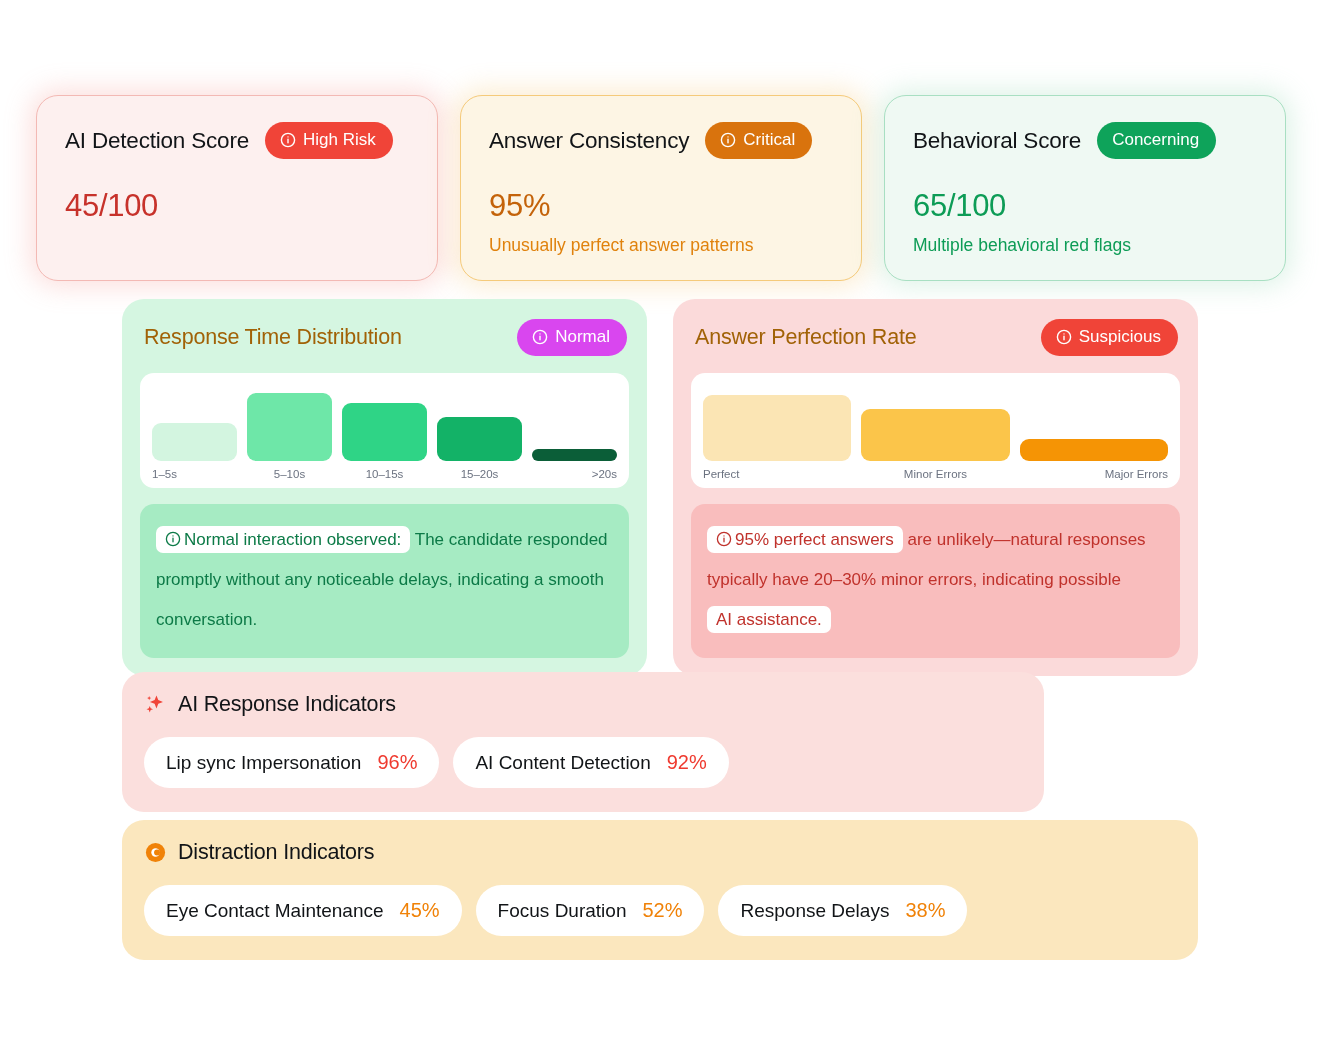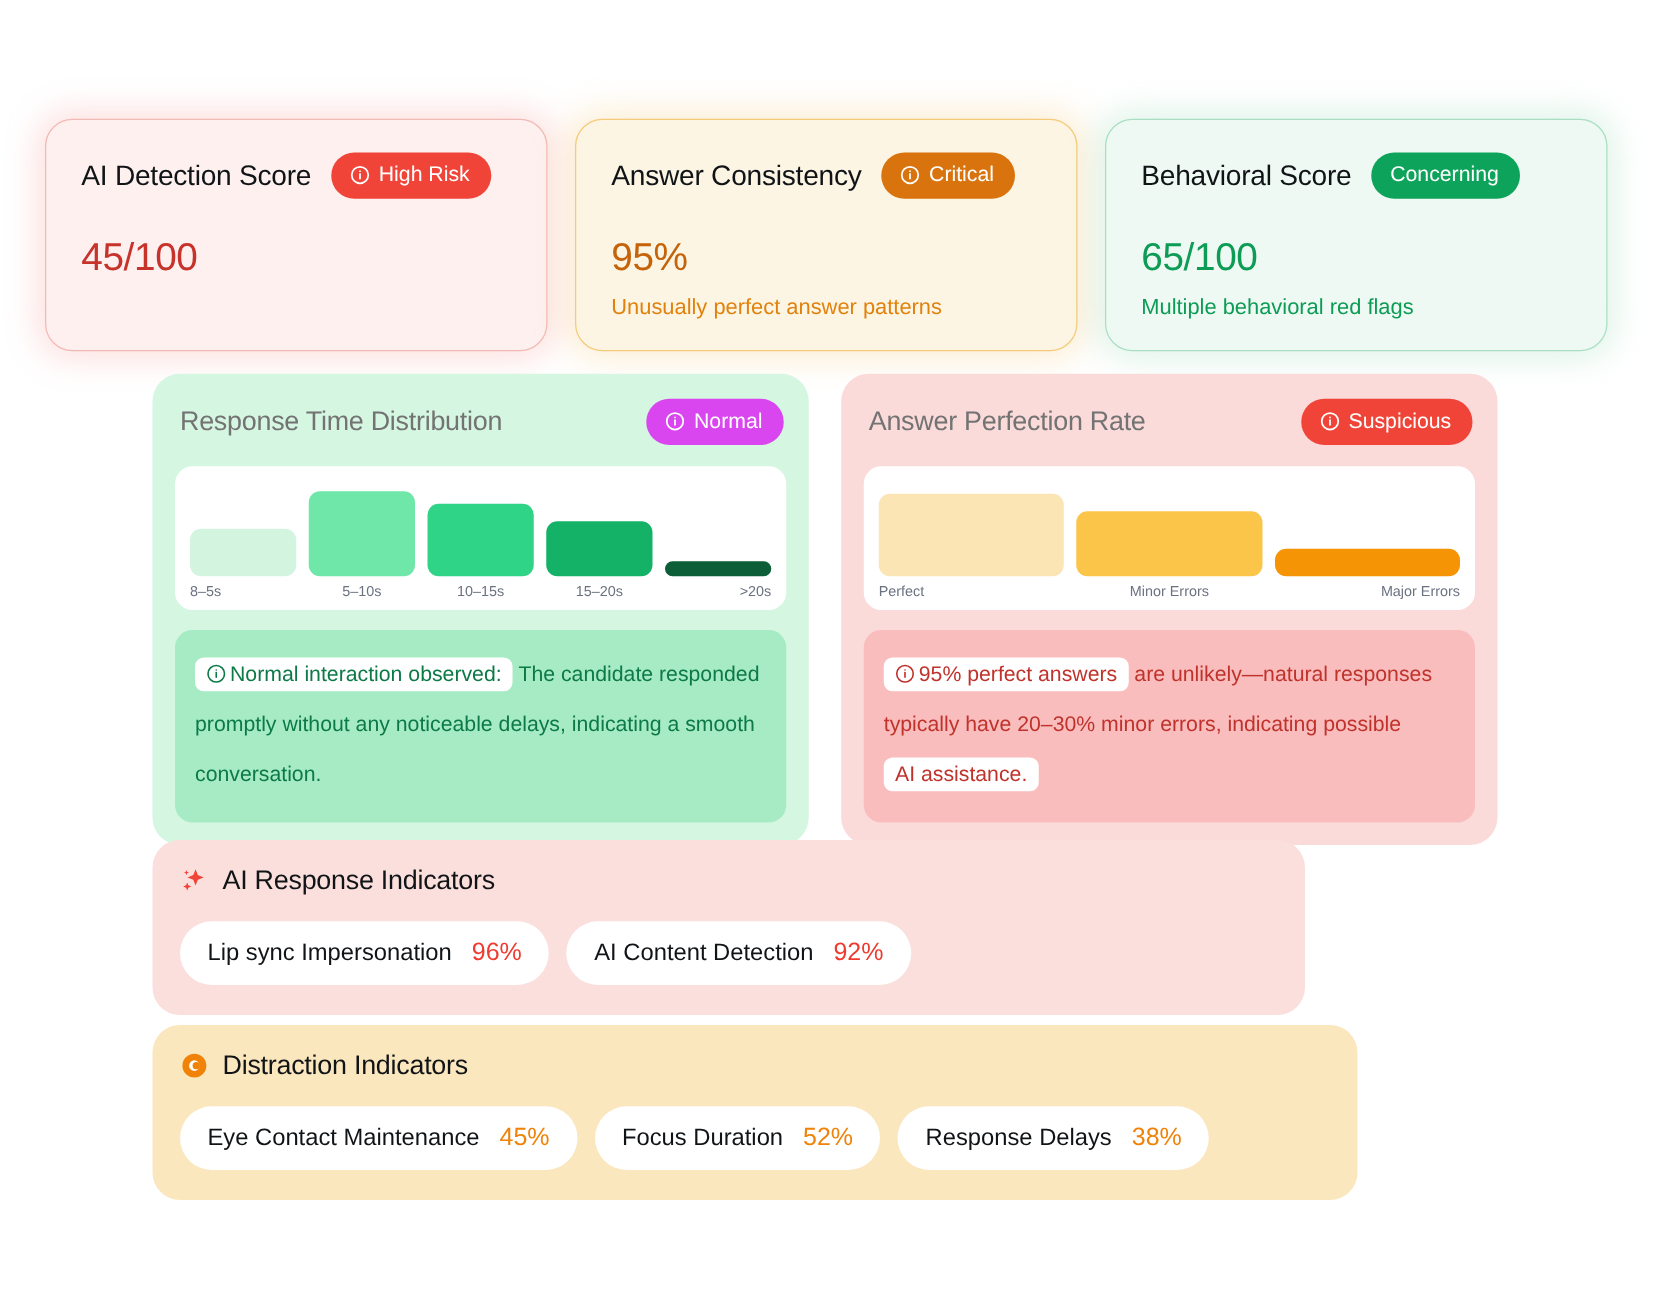--- a/index.html
+++ b/index.html
@@ -50,21 +50,21 @@
   
   .mid-row {
     position:absolute; top:299px; left:122px;
     width:1076px; display:flex; gap:26px;
   }
   .panel { border-radius:22px; padding:20px 18px 18px 18px; }
   .panel.g { width:525px; background:#d5f6e1; }
   .panel.r { width:525px; background:#fbdada; }
 
   .p-head { display:flex; align-items:center; justify-content:space-between; padding:0 2px 0 4px; }
-  .p-title { font-size:21.5px; color:#737373; letter-spacing:-.2px; }
+  .p-title { font-size:21.5px; color:#a16207; letter-spacing:-.2px; }
 
   .chart-box {
     margin-top:17px; background:#fff; border-radius:14px;
     height:115px; padding:10px 12px 8px 12px;
     display:flex; flex-direction:column; justify-content:flex-end;
   }
   .bars { display:flex; align-items:flex-end; gap:10px; height:78px; }
   .bar-col { flex:1; display:flex; flex-direction:column; justify-content:flex-end; height:100%; }
   .bar { border-radius:9px; width:100%; }
   .bar-labels { display:flex; gap:10px; margin-top:7px; }
@@ -74,21 +74,21 @@
 
   .note { margin-top:16px; border-radius:14px; padding:16px 16px 18px 16px; font-size:17px; line-height:40px; }
   .note.g { background:#a6ebc3; color:#0c7a47; }
   .note.r { background:#f9bdbd; color:#c0322c; }
   .chip { background:#fff; border-radius:7px; padding:4px 9px; white-space:nowrap; }
   .chip .ico-i { display:inline-block; vertical-align:-2px; margin-right:3px; }
 
   
   .ind-section { position:absolute; left:122px; border-radius:22px; padding:20px 22px 24px 22px; }
   .ind-section.ai  { top:672px; width:922px; background:#fbdfdd; }
-  .ind-section.dis { top:820px; width:964px; background:#fbe7be; }
+  .ind-section.dis { top:820px; width:1076px; background:#fbe7be; }
   .ind-head { display:flex; align-items:center; gap:11px; }
   .ind-title { font-size:21.5px; color:#111417; letter-spacing:-.2px; }
   .pills { display:flex; gap:14px; margin-top:20px; }
   .pill {
     background:#fff; border-radius:999px;
     padding:14px 22px; display:inline-flex; align-items:baseline; gap:16px;
     font-size:19px; color:#111417; white-space:nowrap;
   }
   .pill .pv { font-size:20px; }
   .ai .pill .pv  { color:#ef3a2f; }
@@ -171,21 +171,21 @@
               <div class="bar" style="height: 74.359%; background: rgb(47, 212, 134);"></div>
             </div>
             <div class="bar-col">
               <div class="bar" style="height: 56.4103%; background: rgb(19, 178, 103);"></div>
             </div>
             <div class="bar-col">
               <div class="bar" style="height: 15.3846%; background: rgb(11, 94, 56);"></div>
             </div>
           </div>
         <div class="bar-labels" id="rt-labels">
-            <div class="bar-lab">8–5s</div>
+            <div class="bar-lab">1–5s</div>
             <div class="bar-lab c">5–10s</div>
             <div class="bar-lab c">10–15s</div>
             <div class="bar-lab c">15–20s</div>
             <div class="bar-lab r">&gt;20s</div>
           </div>
       </div>
 
       <div class="note g">
         <span class="chip"><svg class="ico-i" viewBox="0 0 16 16">
               <circle cx="8" cy="8" r="6.6" fill="none" stroke="#0c7a47" stroke-width="1.3"></circle>

